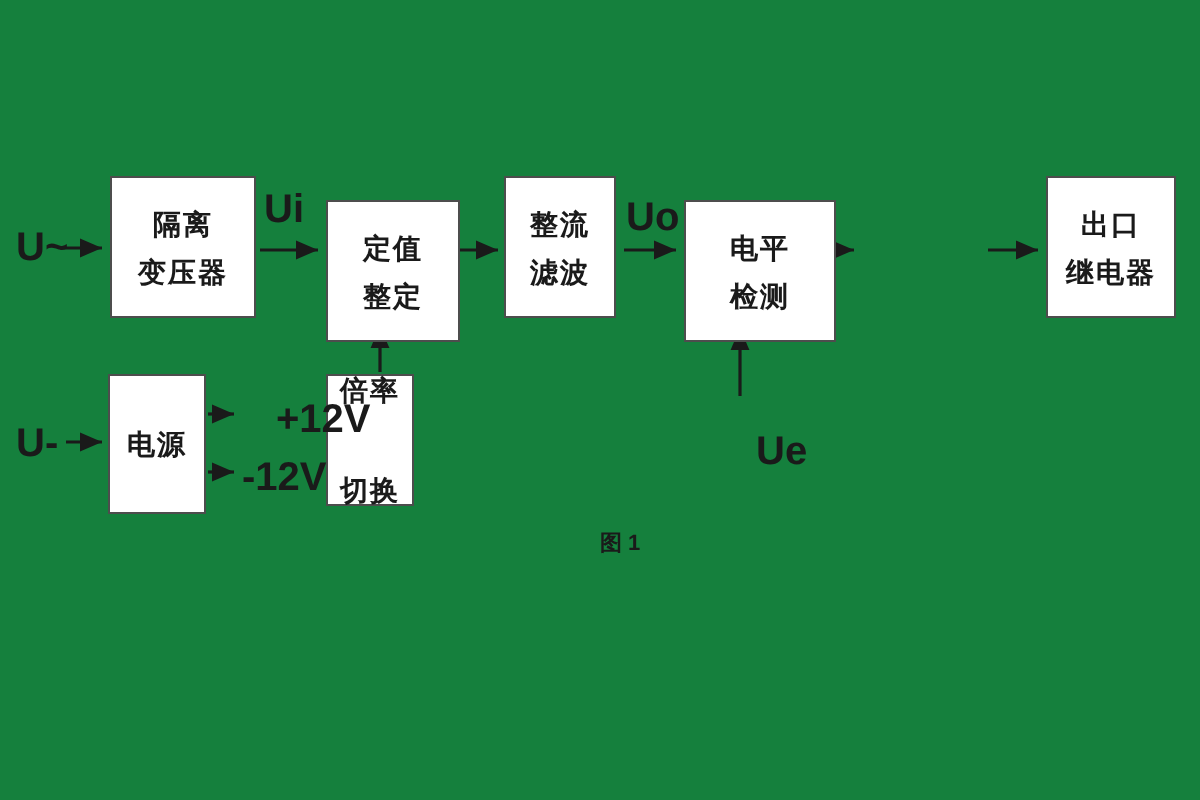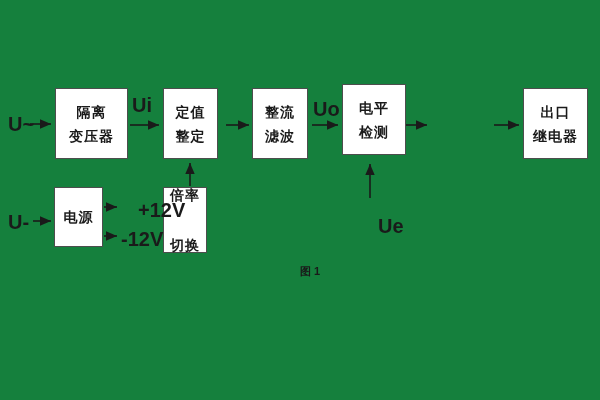--- a/index.html
+++ b/index.html
@@ -42,26 +42,26 @@
     position:absolute;
     left:300px;
     top:264px;
     font-size:11px;
     font-weight:bold;
     color:#1a1a1a;
   }
   svg.wires{position:absolute;left:0;top:0;}
   
   .b-iso  {left:55px;  top:88px;  width:73px; height:71px;}
-  .b-set  {left:163px; top:88px;  width:55px; height:71px;}
+  .b-set  {left:163px; top:100px;  width:67px; height:71px;}
   .b-rect {left:252px; top:88px;  width:56px; height:71px;}
-  .b-lvl  {left:342px; top:84px;  width:64px; height:71px;}
+  .b-lvl  {left:342px; top:100px;  width:76px; height:71px;}
   .b-drv  {left:430px; top:88px;  width:58px; height:71px;}
   .b-out  {left:523px; top:88px;  width:65px; height:71px;align-items:center;}
-  .b-pwr  {left:54px;  top:187px; width:49px; height:60px;text-align:right;}
+  .b-pwr  {left:54px;  top:187px; width:49px; height:70px;text-align:right;}
   .b-rat  {left:163px; top:187px; width:44px; height:66px;justify-content:space-between;}
   .b-ref  {left:328px; top:199px; width:92px; height:39px;}
 </style>
 </head>
 <body>
 
 <div class="canvas">
 
   <svg class="wires" width="600" height="400" viewBox="0 0 600 400">
     <defs>

